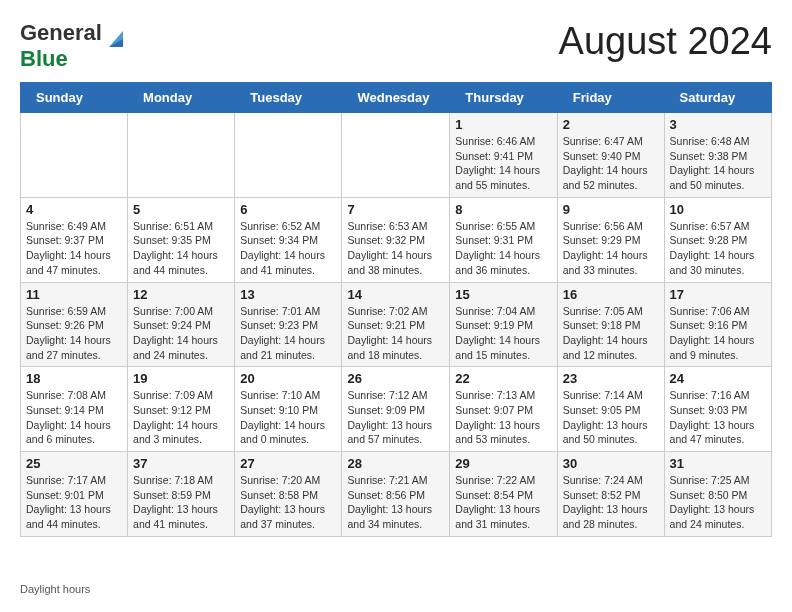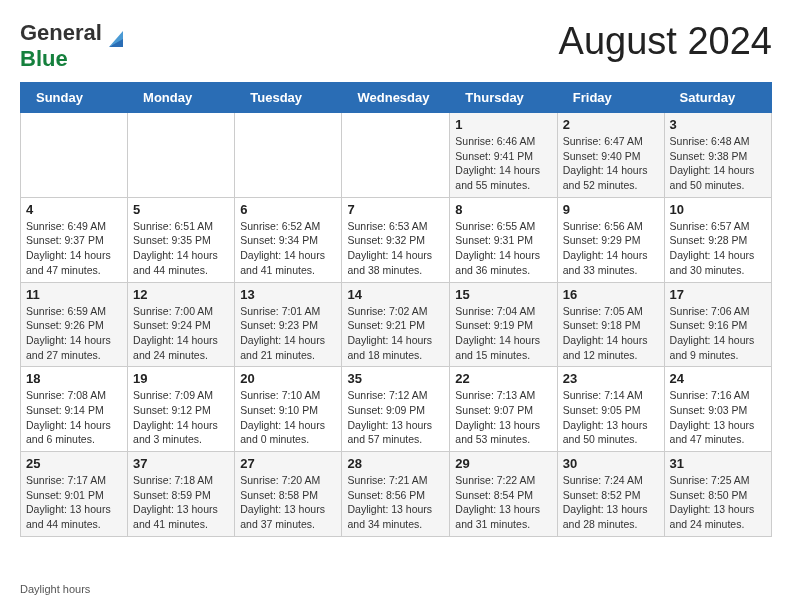--- a/index.html
+++ b/index.html
@@ -210,21 +210,21 @@
         </td>
         <td>
           <div class="day-number">19</div>
           <div class="day-info">Sunrise: 7:09 AM<br>Sunset: 9:12 PM<br>Daylight: 14 hours<br>and 3 minutes.</div>
         </td>
         <td>
           <div class="day-number">20</div>
           <div class="day-info">Sunrise: 7:10 AM<br>Sunset: 9:10 PM<br>Daylight: 14 hours<br>and 0 minutes.</div>
         </td>
         <td>
-          <div class="day-number">35</div>
+          <div class="day-number">26</div>
           <div class="day-info">Sunrise: 7:12 AM<br>Sunset: 9:09 PM<br>Daylight: 13 hours<br>and 57 minutes.</div>
         </td>
         <td>
           <div class="day-number">22</div>
           <div class="day-info">Sunrise: 7:13 AM<br>Sunset: 9:07 PM<br>Daylight: 13 hours<br>and 53 minutes.</div>
         </td>
         <td>
           <div class="day-number">23</div>
           <div class="day-info">Sunrise: 7:14 AM<br>Sunset: 9:05 PM<br>Daylight: 13 hours<br>and 50 minutes.</div>
         </td>

